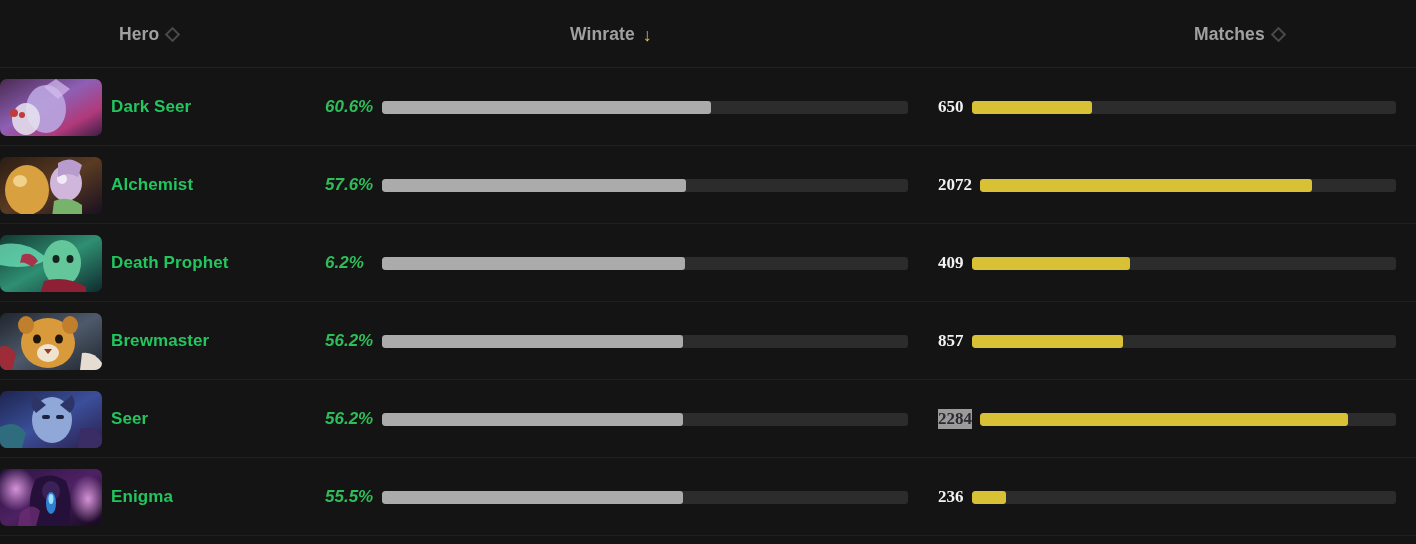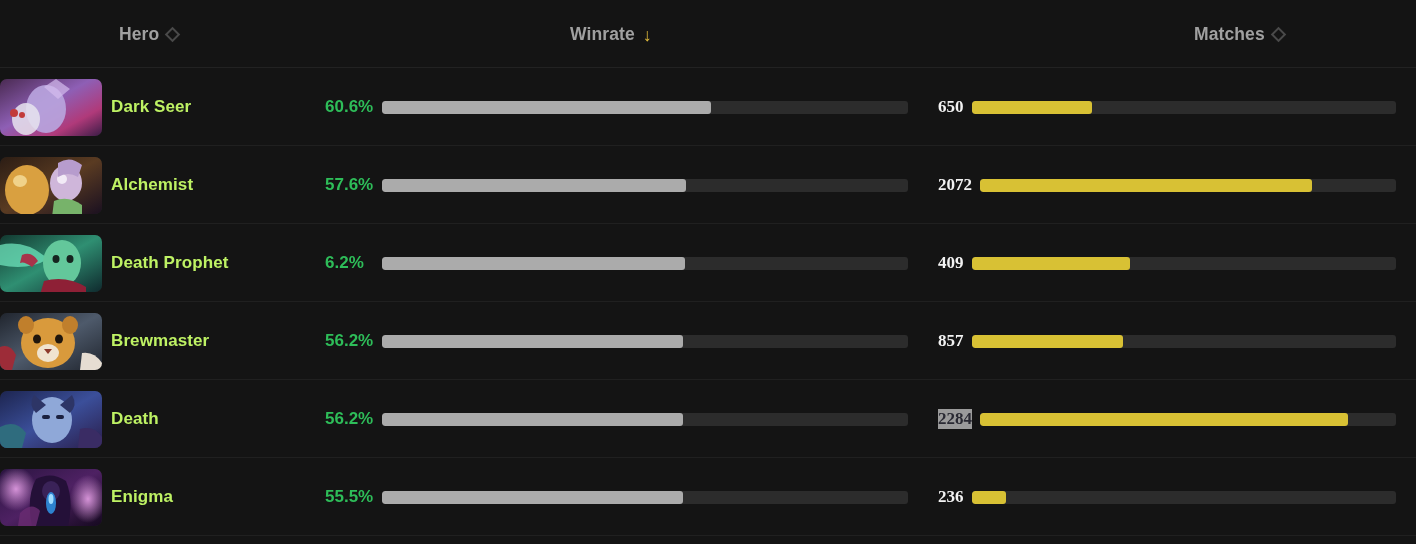--- a/index.html
+++ b/index.html
@@ -54,28 +54,28 @@
     position:absolute; left:0; top:0; height:78px;
     display:flex; align-items:center; gap:9px;
   }
   .portrait{
     width:102px; height:57px; border-radius:7px;
     overflow:hidden; flex:none; position:relative;
     background:#222;
   }
   .portrait svg{ display:block; width:102px; height:57px; }
   .hero-name{
-    color:#bef264; font-size:17px; font-weight:bold;
+    color:#22c55e; font-size:17px; font-weight:bold;
     white-space:nowrap; letter-spacing:.1px;
   }
 
   
   .wr-cell{
     position:absolute; left:325px; top:0; height:78px;
-    display:flex; align-items:center;
+    display:flex; align-items:center;font-style:italic;
   }
   .wr-val{
     color:#2ebd59; font-size:17px; font-weight:bold;
     width:50px; text-align:left; white-space:nowrap;
   }
   .wr-track{
     width:526px; height:13px; border-radius:3px;
     background:#2c2c2c; margin-left:7px; position:relative;
     overflow:hidden;
   }
@@ -282,21 +282,21 @@
     <rect width="102" height="57" fill="url(#rk)"></rect>
     <ellipse cx="52" cy="29" rx="20" ry="23" fill="#8fa8d8"></ellipse>
     <path d="M34 4 q-6 10 2 18 l10 -8 Z" fill="#2d3566"></path>
     <path d="M72 4 q6 10 -2 18 l-10 -8 Z" fill="#2d3566"></path>
     <rect x="42" y="24" width="8" height="4" rx="2" fill="#1b2140"></rect>
     <rect x="56" y="24" width="8" height="4" rx="2" fill="#1b2140"></rect>
     <path d="M0 36 q16 -8 26 6 l-4 15 l-22 0 Z" fill="#2f6c7e"></path>
     <path d="M80 38 q14 -4 22 8 l0 11 l-24 0 Z" fill="#3a2c64"></path>
             </svg>
           </div>
-          <span class="hero-name">Death</span>
+          <span class="hero-name">Seer</span>
         </div>
         <div class="wr-cell">
           <span class="wr-val">56.2%</span>
           <div class="wr-track">
             <div class="wr-fill" style="width: 301.398px;"></div>
           </div>
         </div>
         <div class="mt-cell">
           <span class="mt-val selected">2284</span>
           <div class="mt-track" style="width: 416px;">

